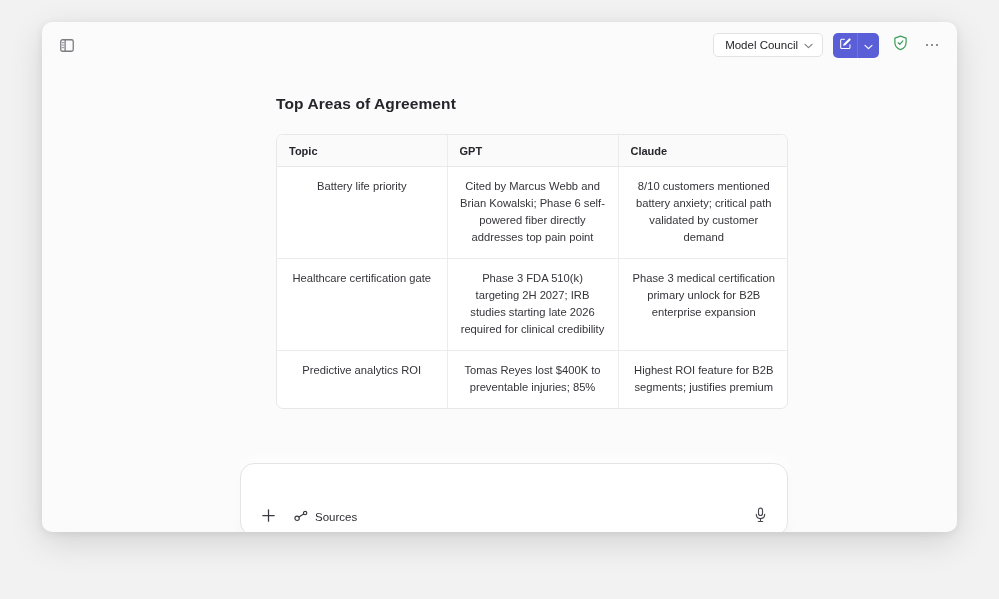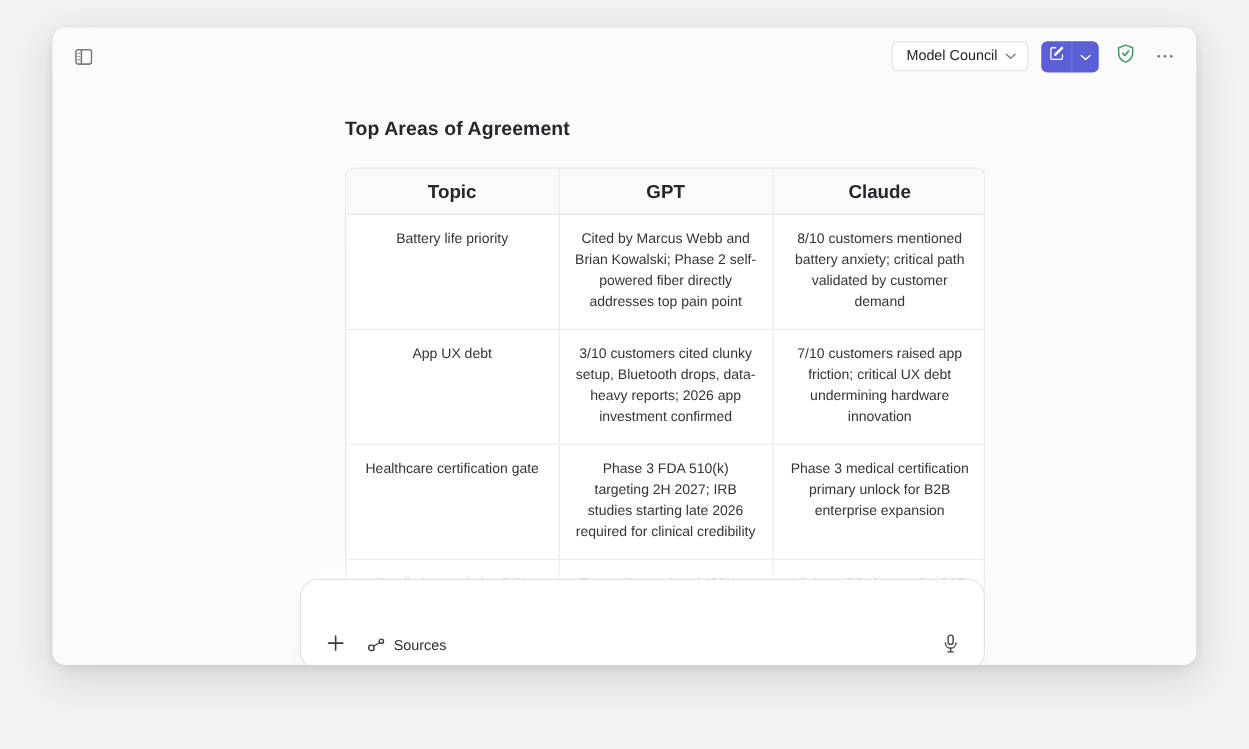--- a/index.html
+++ b/index.html
@@ -155,22 +155,22 @@
   }
 
   table {
     width: 100%;
     border-collapse: collapse;
     table-layout: fixed;
   }
 
   thead th {
     background: #fafafa;
-    text-align: center;
-    font-size: 15px;
+    text-align: left;
+    font-size: 11px;
     font-weight: 600;
     color: #25252b;
     padding: 10px 12px 9px 12px;
     border-bottom: 1px solid #e8e8e8;
     border-right: 1px solid #ececec;
   }
   thead th:last-child { border-right: none; margin-left: 43px; }
 
   tbody td {
     font-size: 11.2px;
@@ -346,27 +346,22 @@
         <thead>
           <tr>
             <th>Topic</th>
             <th>GPT</th>
             <th>Claude</th>
           </tr>
         </thead>
         <tbody>
           <tr>
             <td>Battery life priority</td>
-            <td>Cited by Marcus Webb and Brian Kowalski; Phase 2 self-powered fiber directly addresses top pain point</td>
+            <td>Cited by Marcus Webb and Brian Kowalski; Phase 6 self-powered fiber directly addresses top pain point</td>
             <td>8/10 customers mentioned battery anxiety; critical path validated by customer demand</td>
-          </tr>
-          <tr>
-            <td>App UX debt</td>
-            <td>3/10 customers cited clunky setup, Bluetooth drops, data-heavy reports; 2026 app investment confirmed</td>
-            <td>7/10 customers raised app friction; critical UX debt undermining hardware innovation</td>
           </tr>
           <tr>
             <td>Healthcare certification gate</td>
             <td>Phase 3 FDA 510(k) targeting 2H 2027; IRB studies starting late 2026 required for clinical credibility</td>
             <td>Phase 3 medical certification primary unlock for B2B enterprise expansion</td>
           </tr>
           <tr>
             <td>Predictive analytics ROI</td>
             <td>Tomas Reyes lost $400K to preventable injuries; 85%</td>
             <td>Highest ROI feature for B2B segments; justifies premium</td>

